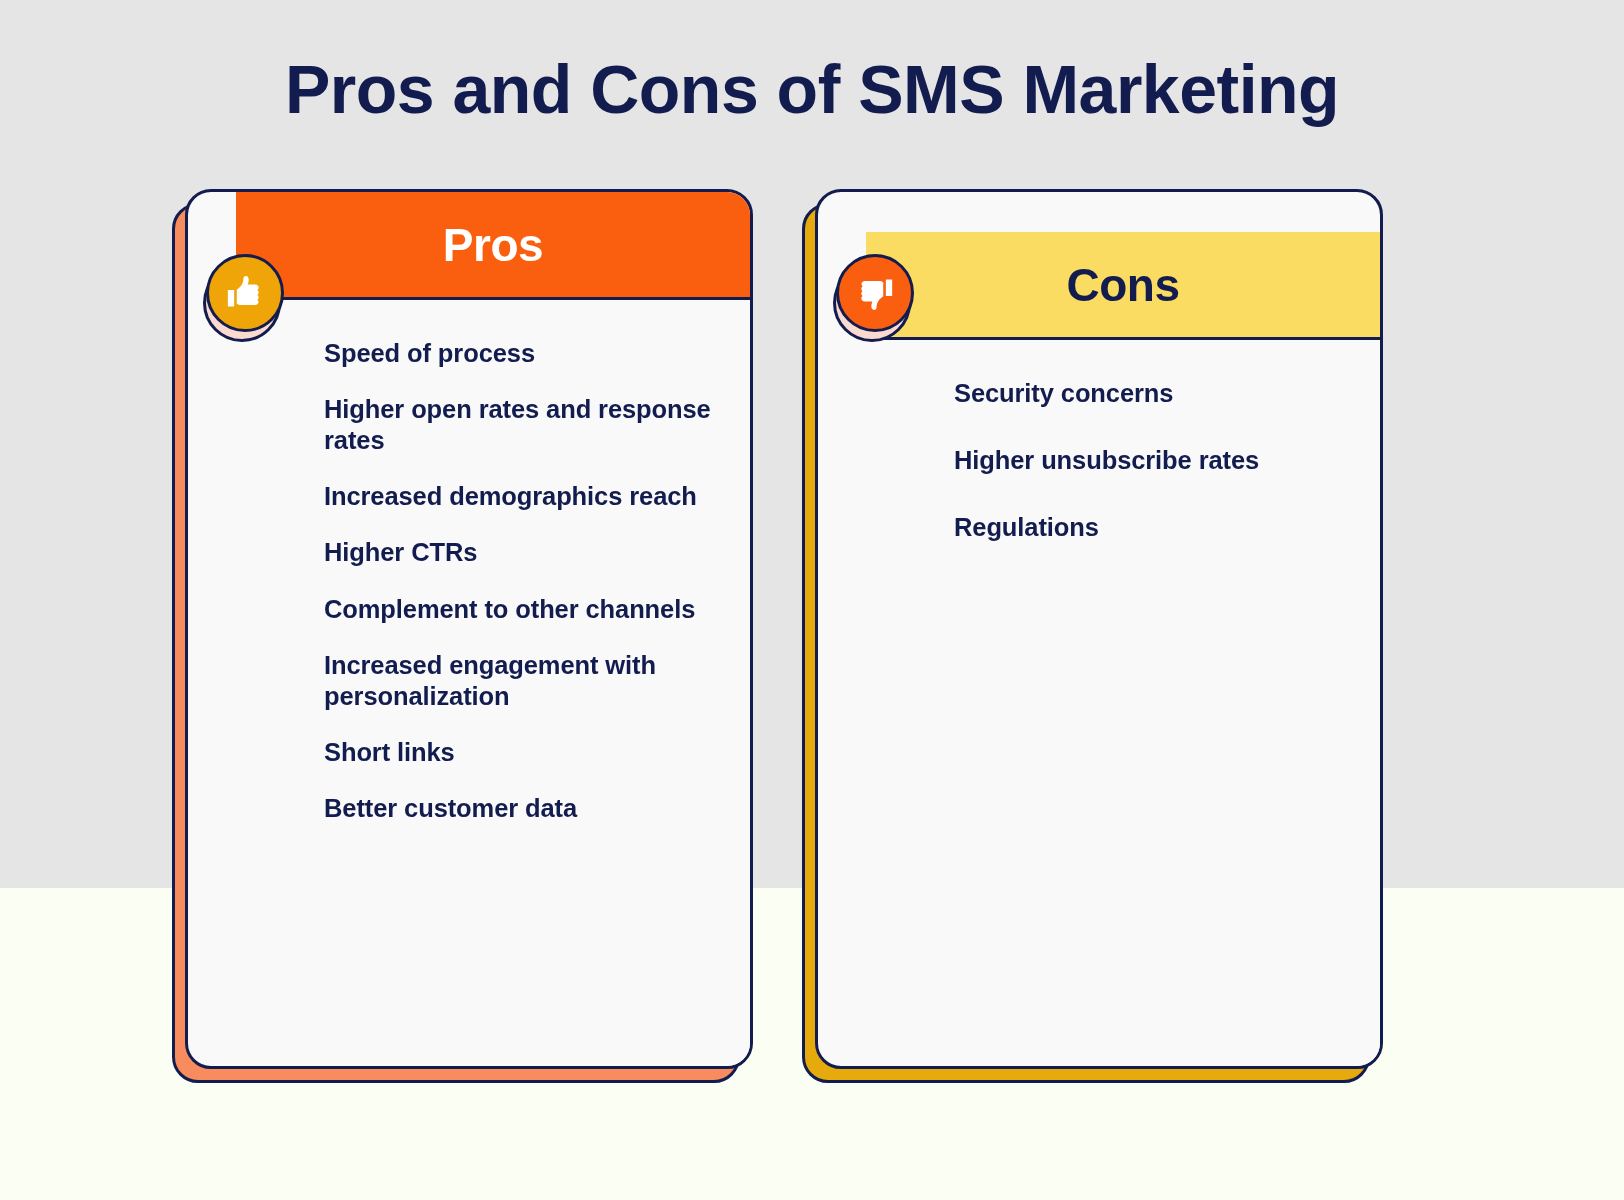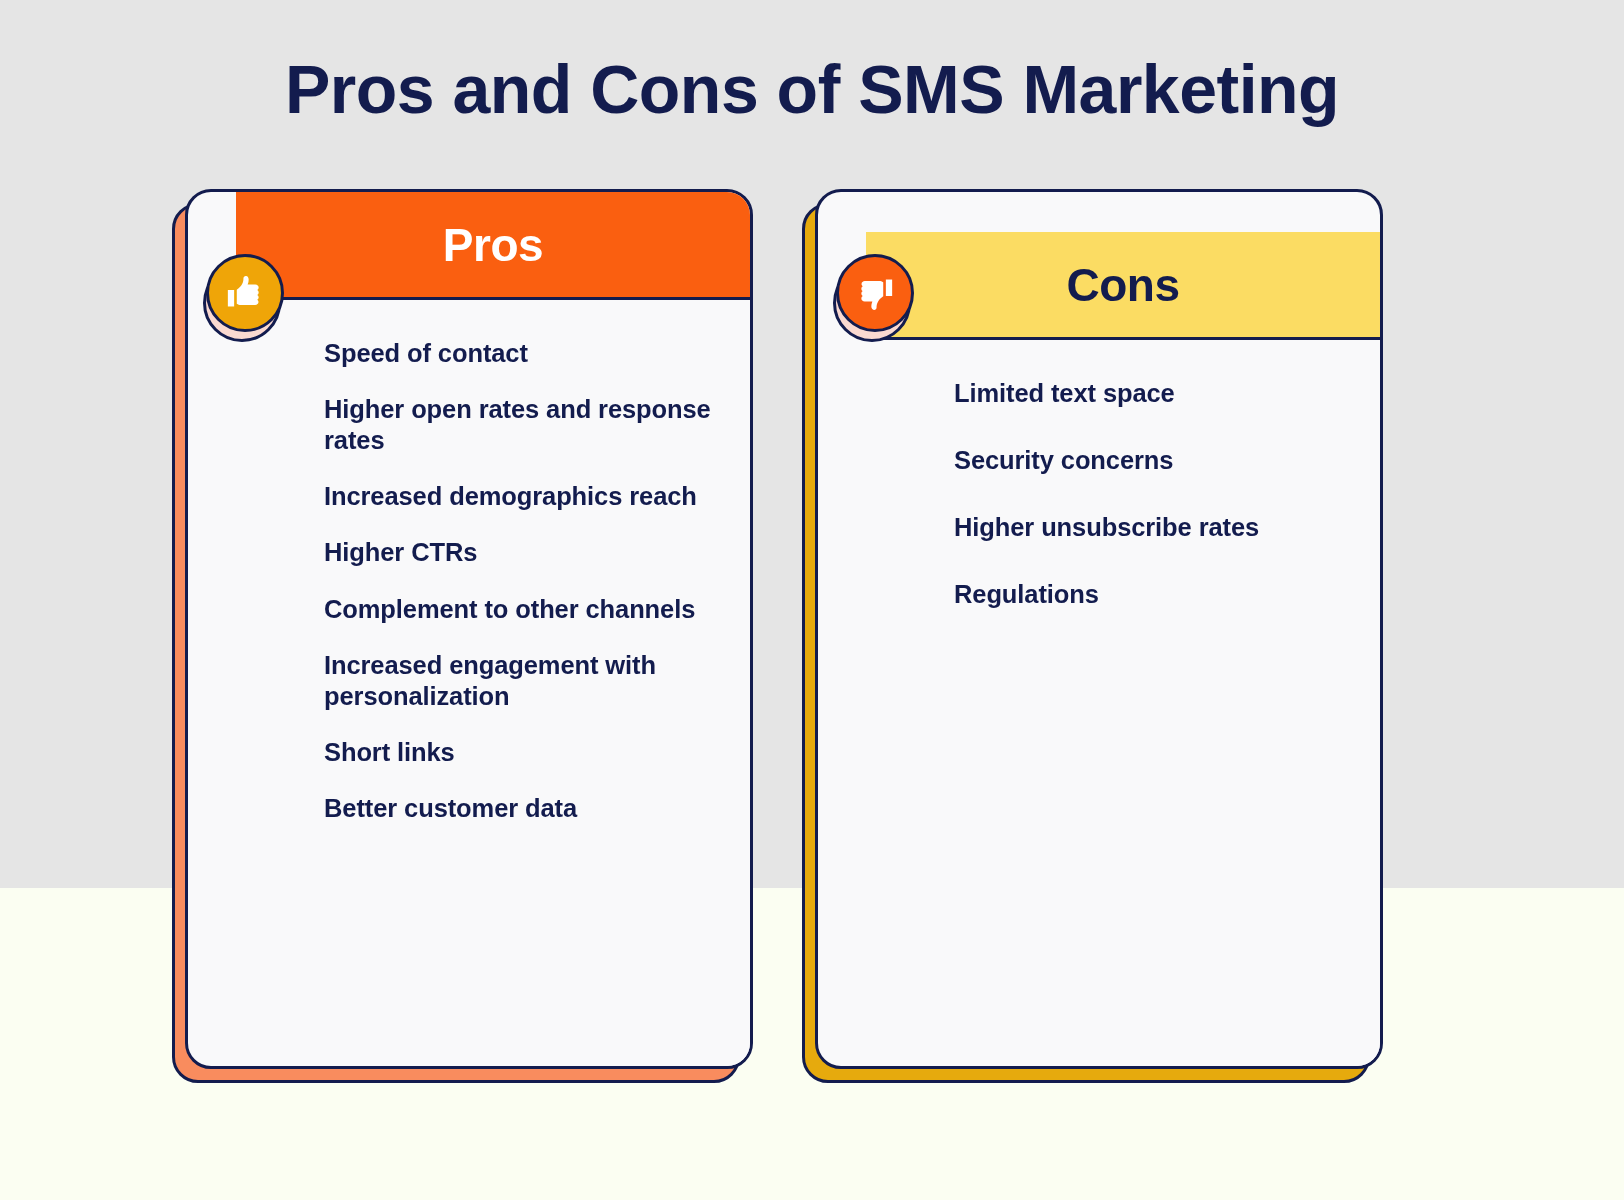--- a/index.html
+++ b/index.html
@@ -160,21 +160,21 @@
   <h1 class="page-title">Pros and Cons of SMS Marketing</h1>
 
   <div class="card-wrap" id="pros-card-wrap">
     <div class="card-shadow"></div>
     <div class="card">
       <div class="card-header">
         <span class="card-header-title">Pros</span>
       </div>
       <div class="card-body">
         <ul class="item-list" id="pros-list">
-            <li class="list-item">Speed of contact</li>
+            <li class="list-item">Speed of process</li>
             <li class="list-item">Higher open rates and response rates</li>
             <li class="list-item">Increased demographics reach</li>
             <li class="list-item">Higher CTRs</li>
             <li class="list-item">Complement to other channels</li>
             <li class="list-item">Increased engagement with personalization</li>
             <li class="list-item">Short links</li>
             <li class="list-item">Better customer data</li>
           </ul>
       </div>
     </div>
@@ -191,21 +191,20 @@
   </div>
 
   <div class="card-wrap" id="cons-card-wrap">
     <div class="card-shadow"></div>
     <div class="card">
       <div class="card-header">
         <span class="card-header-title">Cons</span>
       </div>
       <div class="card-body">
         <ul class="item-list" id="cons-list">
-            <li class="list-item">Limited text space</li>
             <li class="list-item">Security concerns</li>
             <li class="list-item">Higher unsubscribe rates</li>
             <li class="list-item">Regulations</li>
           </ul>
       </div>
     </div>
   </div>
 
   <div class="badge-wrap" id="cons-badge-wrap">
     <div class="badge-shadow"></div>

